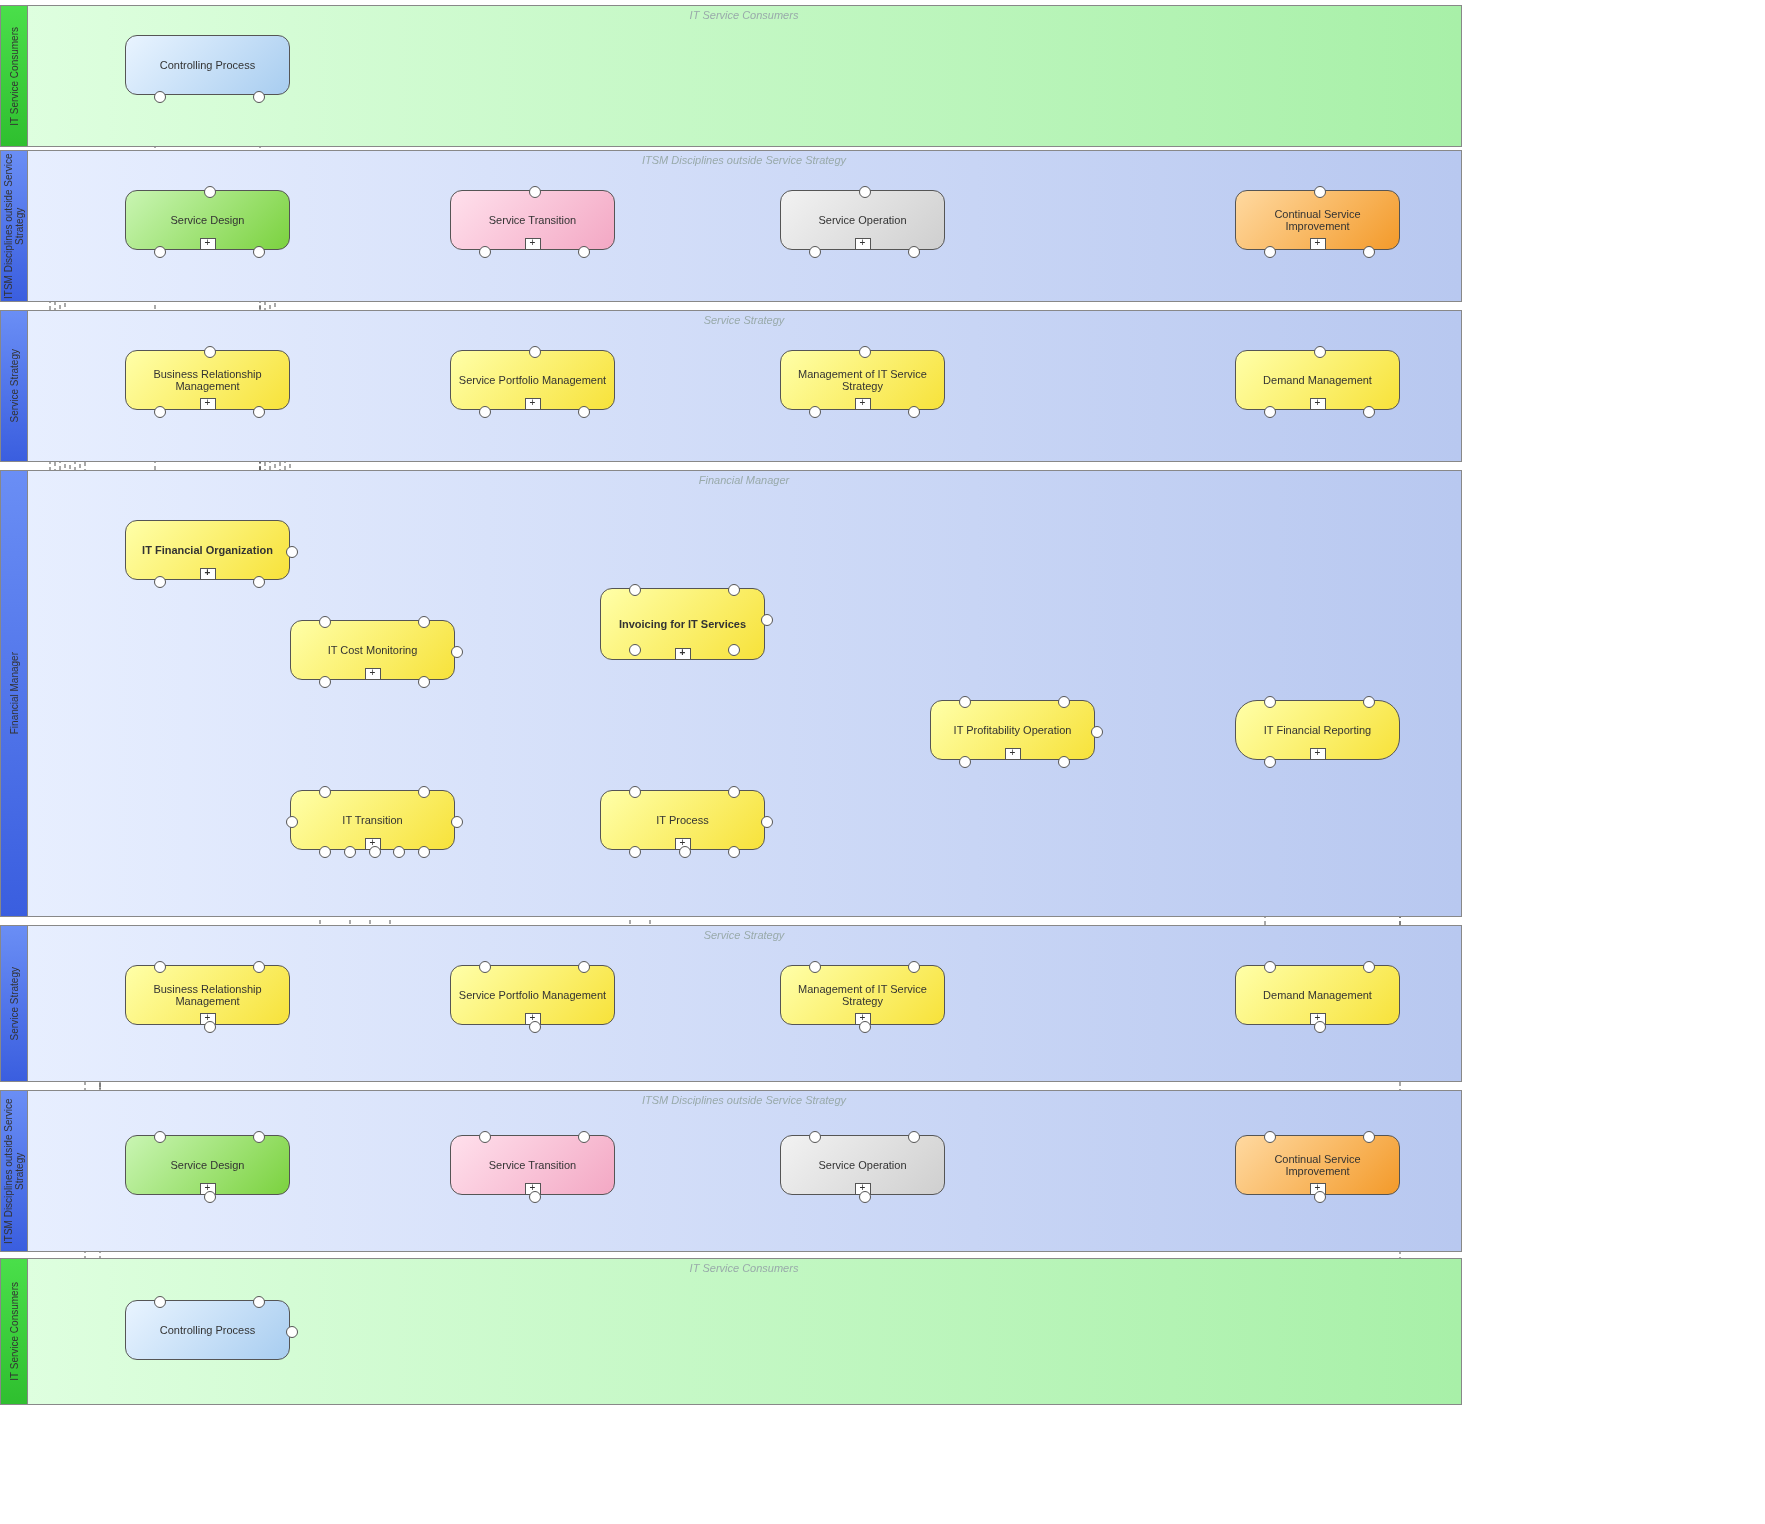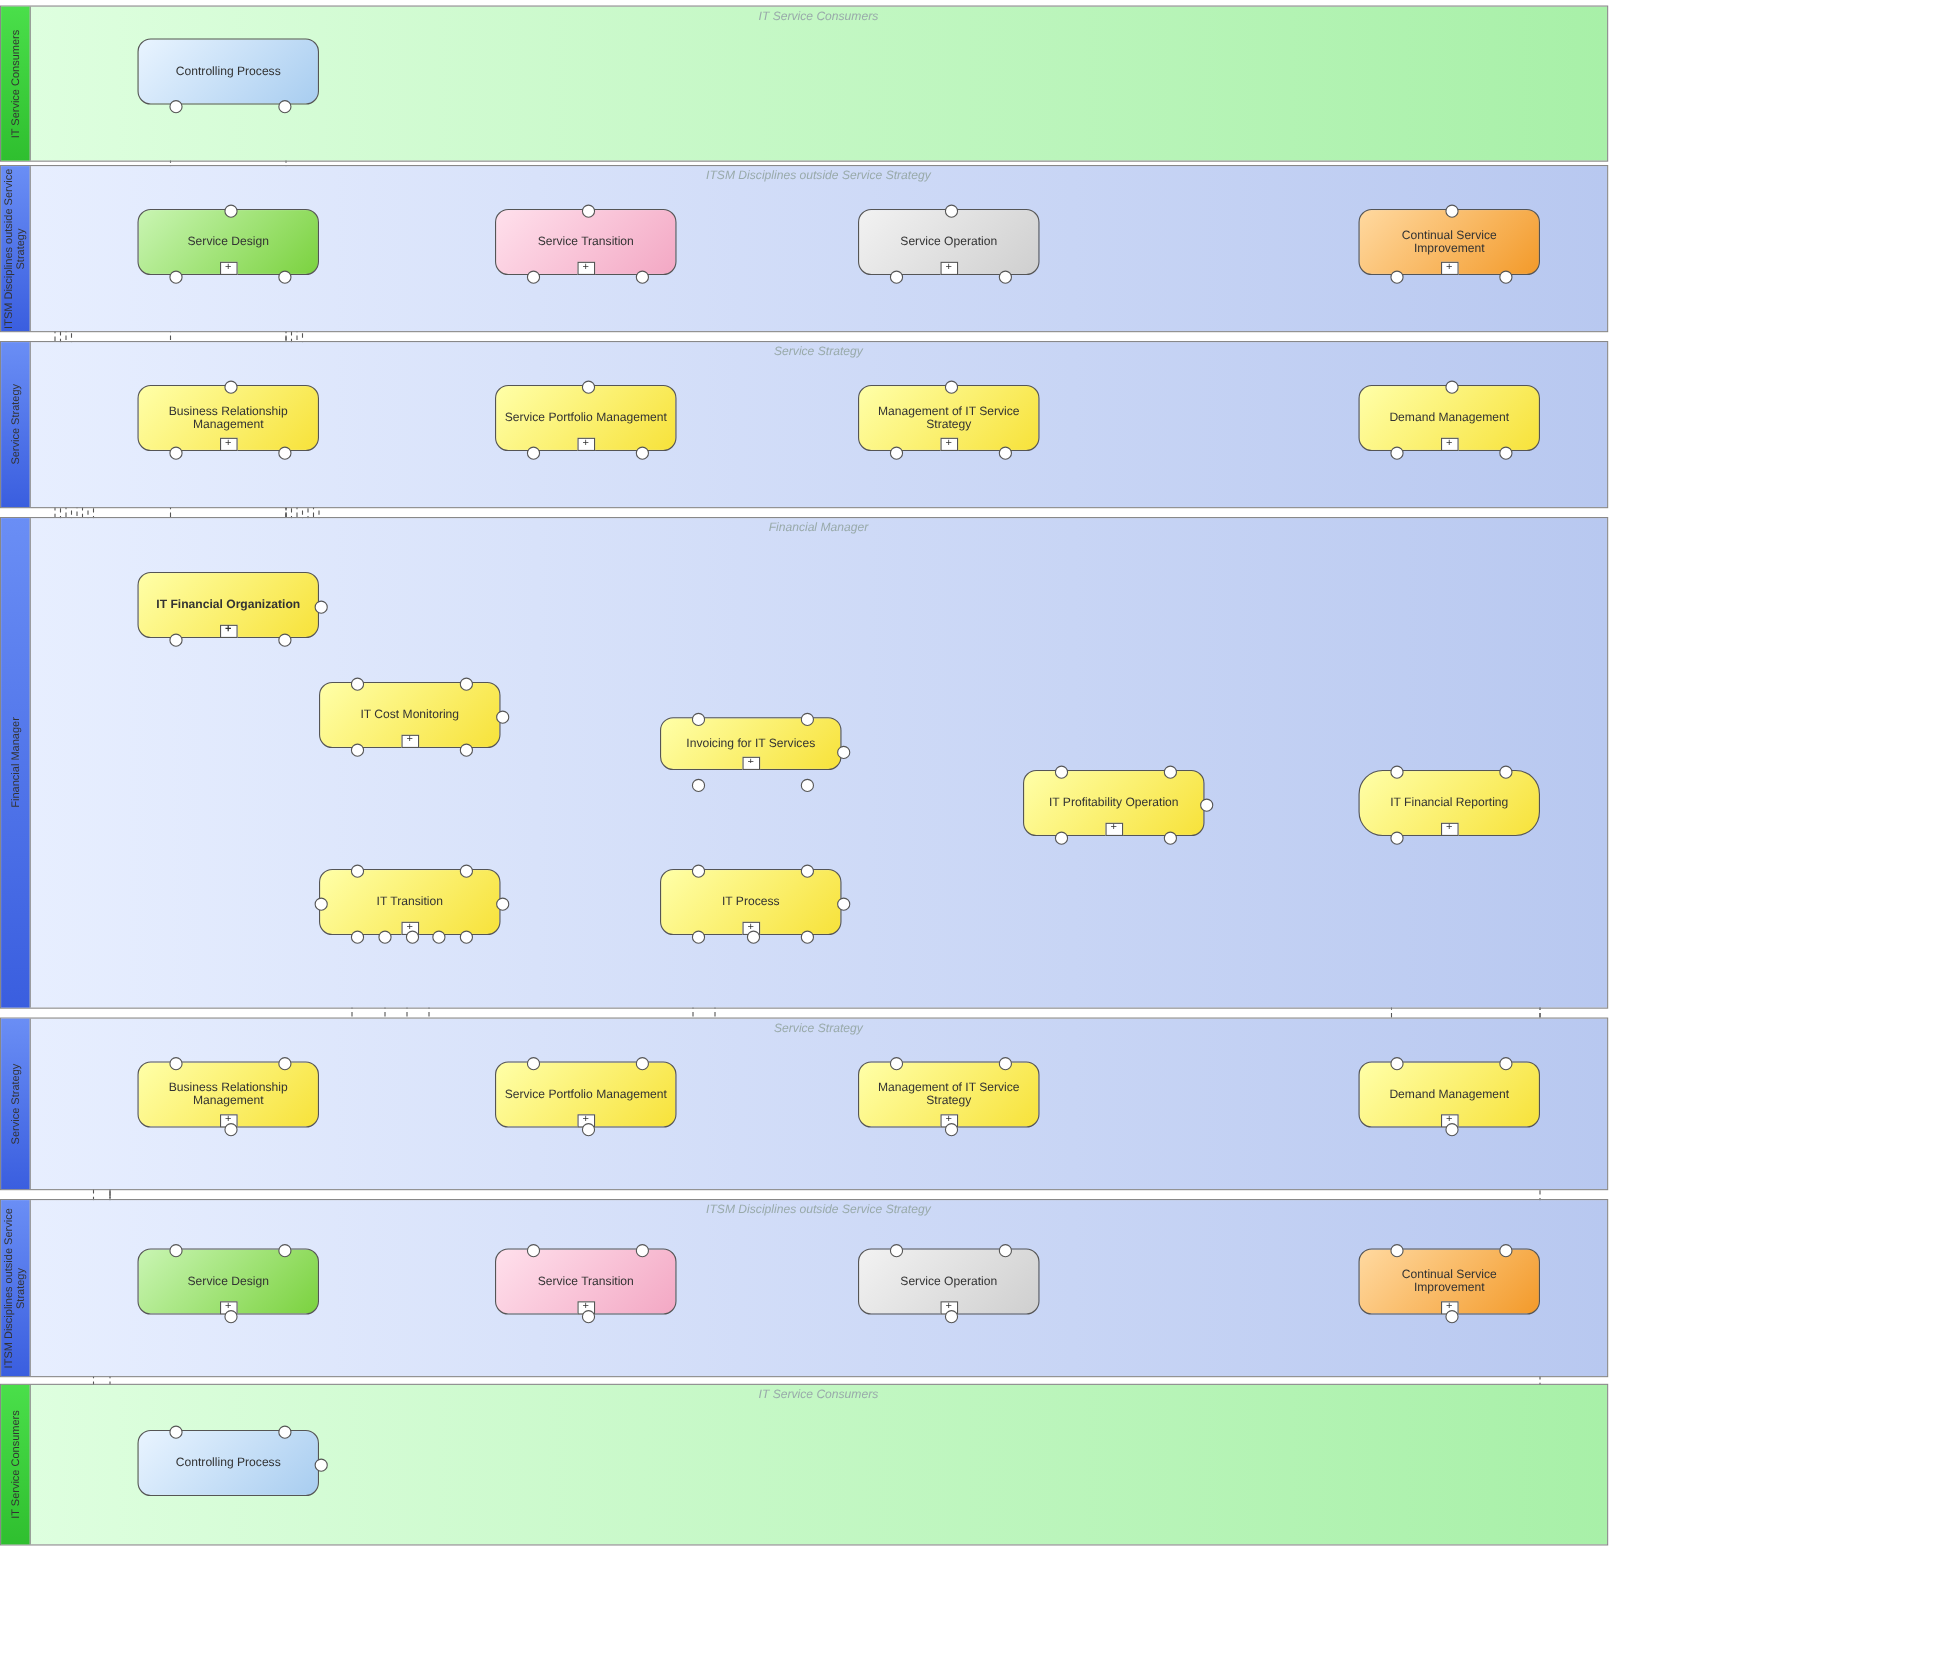--- a/index.html
+++ b/index.html
@@ -195,21 +195,21 @@
     </div>
     <div class="node yellow" style="left: 290px; top: 620px; width: 165px; height: 60px;">
       <span>IT Cost Monitoring</span>
       <div class="subproc">+</div>
       <div class="port" style="left: 28px; top: -5px;"></div>
       <div class="port" style="left: 127px; top: -5px;"></div>
       <div class="port" style="left: 28px; top: 55px;"></div>
       <div class="port" style="left: 127px; top: 55px;"></div>
       <div class="port" style="left: 160px; top: 25px;"></div>
     </div>
-    <div class="node yellow" style="left: 600px; top: 652px; width: 165px; height: 48px;">
+    <div class="node yellow" style="left: 600px; top: 588px; width: 165px; height: 72px; font-weight: bold;">
       <span>Invoicing for IT Services</span>
       <div class="subproc">+</div>
       <div class="port" style="left: 28px; top: -5px;"></div>
       <div class="port" style="left: 127px; top: -5px;"></div>
       <div class="port" style="left: 28px; top: 55px;"></div>
       <div class="port" style="left: 127px; top: 55px;"></div>
       <div class="port" style="left: 160px; top: 25px;"></div>
     </div>
     <div class="node yellow" style="left: 930px; top: 700px; width: 165px; height: 60px;">
       <span>IT Profitability Operation</span>

